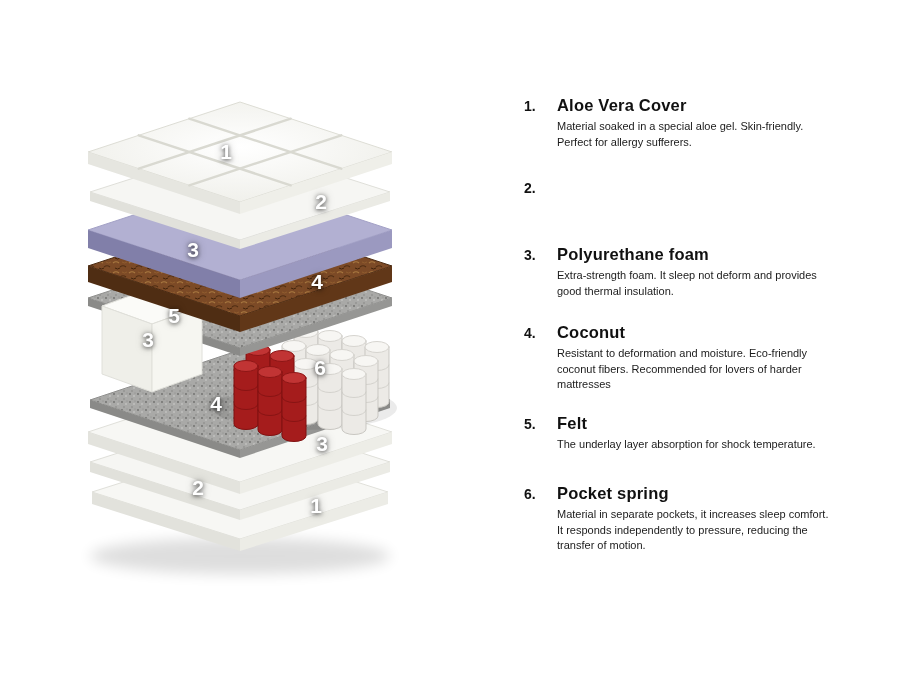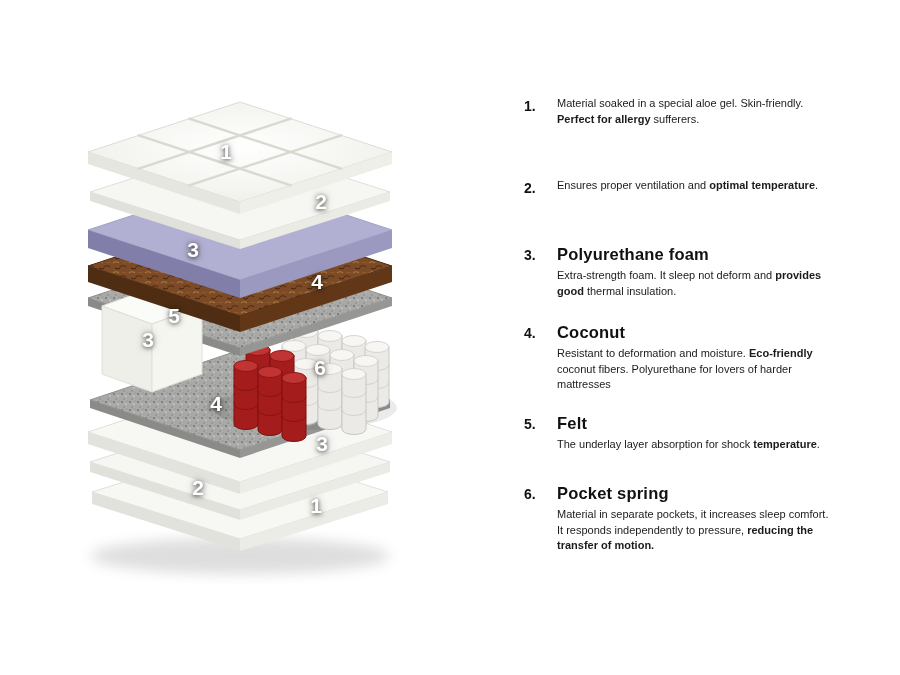--- a/index.html
+++ b/index.html
@@ -16,21 +16,21 @@
   .p6{left:320px;top:368px}.p7{left:216px;top:404px}.p8{left:322px;top:444px}
   .p9{left:198px;top:488px}.p10{left:316px;top:506px}
 
   #legend{position:absolute;left:524px;top:0;width:330px;}
   .legend-item{position:absolute;left:0;width:310px;}
   .li0{top:96px}.li1{top:178px}.li2{top:245px}.li3{top:323px}.li4{top:414px}.li5{top:484px}
   .legend-num{position:absolute;left:0;top:2px;font-weight:bold;font-size:14px;}
   .legend-body{margin-left:33px;}
   .legend-title{font-weight:bold;font-size:16.5px;letter-spacing:.2px;margin:0 0 4px 0;}
   .legend-desc{font-size:11px;line-height:1.42;color:#1b1b1b;width:272px;}
-  .legend-desc .b{font-weight:bold;}
+  .legend-desc .b{font-weight:normal;}
 </style>
 </head>
 <body>
 
 <div id="page">
 
   <div id="diagram">
     <svg width="480" height="675" viewBox="0 0 480 675">
       <defs>
         <radialGradient id="qg" cx="0.5" cy="0.45" r="0.75">
@@ -210,44 +210,44 @@
     <span class="num-label p8">3</span>
     <span class="num-label p9">2</span>
     <span class="num-label p10">1</span>
   </div>
 
   <div id="legend">
 
     <div class="legend-item li0">
       <span class="legend-num">1.</span>
       <div class="legend-body">
+        <div class="legend-title">Aloe Vera Cover</div>
         <div class="legend-desc"><span>Material soaked in a special aloe gel. Skin-friendly. </span><span class="b">Perfect for allergy</span><span> sufferers.</span></div>
       </div>
     </div>
 
     <div class="legend-item li1">
       <span class="legend-num">2.</span>
       <div class="legend-body">
-        <div class="legend-desc"><span>Ensures proper ventilation and </span><span class="b">optimal temperature</span><span>.</span></div>
       </div>
     </div>
 
     <div class="legend-item li2">
       <span class="legend-num">3.</span>
       <div class="legend-body">
         <div class="legend-title">Polyurethane foam</div>
         <div class="legend-desc"><span>Extra-strength foam. It sleep not deform and </span><span class="b">provides good</span><span> thermal insulation.</span></div>
       </div>
     </div>
 
     <div class="legend-item li3">
       <span class="legend-num">4.</span>
       <div class="legend-body">
         <div class="legend-title">Coconut</div>
-        <div class="legend-desc"><span>Resistant to deformation and moisture. </span><span class="b">Eco-friendly</span><span> coconut fibers. Polyurethane for lovers of harder mattresses</span></div>
+        <div class="legend-desc"><span>Resistant to deformation and moisture. </span><span class="b">Eco-friendly</span><span> coconut fibers. Recommended for lovers of harder mattresses</span></div>
       </div>
     </div>
 
     <div class="legend-item li4">
       <span class="legend-num">5.</span>
       <div class="legend-body">
         <div class="legend-title">Felt</div>
         <div class="legend-desc"><span>The underlay layer absorption for shock </span><span class="b">temperature</span><span>.</span></div>
       </div>
     </div>

